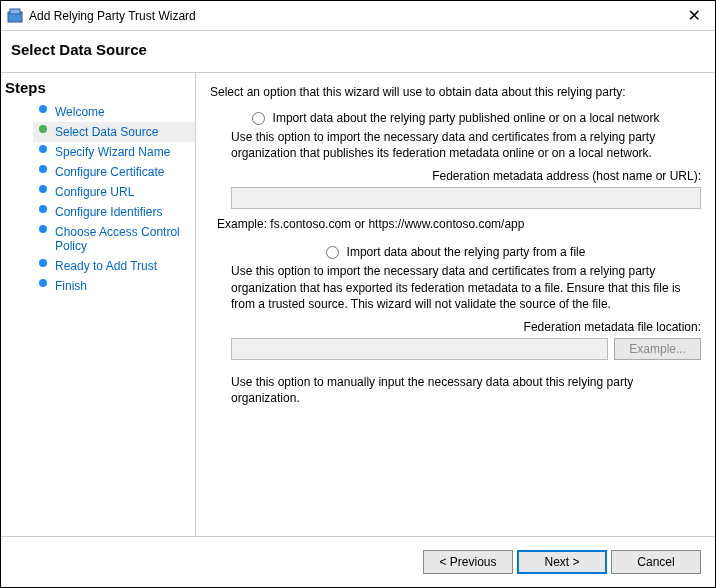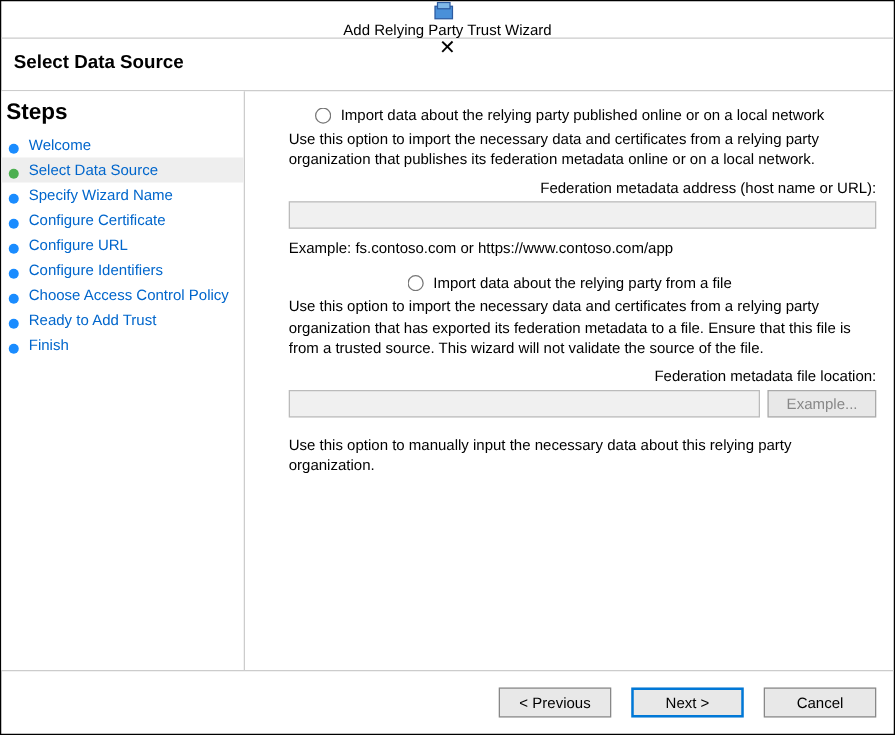--- a/index.html
+++ b/index.html
@@ -1,42 +1,42 @@
 <!DOCTYPE html>
 <html><head>
 <meta charset="utf-8">
 <style>
 * { box-sizing: border-box; margin: 0; padding: 0; }
 body { font-family: "Segoe UI", Tahoma, sans-serif; font-size: 12px; background: #fff; width: 716px; height: 588px; overflow: hidden; border: 1px solid #000; }
-.titlebar { display: flex; align-items: center; height: 30px; padding: 0 6px; border-bottom: 1px solid #ccc; flex-direction: column; }
+.titlebar { display: flex; align-items: center; height: 30px; padding: 0 6px; border-bottom: 1px solid #ccc; }
 .titlebar .icon { width: 16px; height: 16px; margin-right: 6px; }
 .titlebar .title { flex: 1; font-size: 12px; }
 .titlebar .close { font-size: 16px; font-family: Arial; line-height: 16px; padding: 0 8px; cursor: default; }
 .header { padding: 10px 10px 14px 10px; font-weight: bold; font-size: 15px; color: #000; }
 .content { display: flex; height: calc(100% - 30px - 42px - 50px); border-top: 1px solid #ccc; }
 .sidebar { width: 195px; border-right: 1px solid #ccc; padding-top: 4px; background: #fff; }
-.steps-title { font-weight: bold; font-size: 18px; padding: 2px 4px 6px 4px; }
-.step { display: flex; align-items: flex-end; padding: 3px 6px; cursor: default; color: #0066cc; }
+.steps-title { font-weight: bold; font-size: 15px; padding: 2px 4px 6px 4px; }
+.step { display: flex; align-items: flex-start; padding: 3px 6px; cursor: default; color: #0066cc; margin-left: 32px; }
 .step .bullet { width: 8px; height: 8px; border-radius: 50%; background: #1a8cff; margin-right: 8px; flex-shrink: 0; }
 .step.current .bullet { background: #4caf50; }
 .step.current { background: #eee; }
 .main { flex: 1; padding: 12px 14px 0 14px; color: #000; overflow: auto; }
 .intro { margin-bottom: 12px; }
 .option { margin-bottom: 14px; }
 .opt-head { display: flex; align-items: center; margin-bottom: 4px; justify-content: center; }
 .radio { width: 13px; height: 13px; margin-right: 8px; flex-shrink: 0; accent-color: #000; }
 .opt-desc { margin-left: 21px; margin-bottom: 8px; line-height: 1.35; }
 .field-block { margin-left: 21px; }
 .field-label { margin-bottom: 4px; text-align: right; }
 .text-input { width: 100%; height: 22px; background: #f0f0f0; border: 1px solid #bbb; padding: 2px 4px; font-family: inherit; font-size: 12px; }
-.example { margin-left: 21px; margin-top: 8px; }
+.example { margin-left: 7px; margin-top: 8px; }
 .file-row { display: flex; gap: 6px; align-items: center; }
 .file-row .text-input { flex: 1; }
 .browse-btn { height: 22px; padding: 0 14px; background: #e8e8e8; border: 1px solid #aaa; color: #888; cursor: default; font-family: inherit; font-size: 12px; }
-.footer { height: 50px; border-top: 1px solid #ccc; display: flex; justify-content: flex-end; align-items: center; padding-right: 14px; gap: 16px; }
+.footer { height: 50px; border-top: 1px solid #ccc; display: flex; justify-content: flex-end; align-items: center; padding-right: 14px; gap: 4px; }
 .nav-btn { height: 24px; width: 90px; background: #e8e8e8; border: 1px solid #888; font-family: inherit; font-size: 12px; cursor: default; }
 .nav-btn.primary { border: 2px solid #0078d7; }
 </style>
 </head>
 <body>
 
 <div class="titlebar">
   <span class="icon">
     <svg viewBox="0 0 16 16" width="16" height="16">
         <rect x="1" y="4" width="14" height="10" fill="#4a90d9" stroke="#2c5aa0"></rect>
@@ -84,20 +84,21 @@
         <span class="bullet"></span>
         <span>Ready to Add Trust</span>
       </div>
     <div class="step">
         <span class="bullet"></span>
         <span>Finish</span>
       </div>
   </div>
 
   <div class="main">
+    <div class="intro">Select an option that this wizard will use to obtain data about this relying party:</div>
 
     <div class="option">
       <div class="opt-head">
         <input type="radio" name="src" class="radio" style="">
         <span>Import data about the relying party published online or on a local network</span>
       </div>
       <div class="opt-desc">Use this option to import the necessary data and certificates from a relying party organization that publishes its federation metadata online or on a local network.</div>
       <div class="field-block">
         <div class="field-label">Federation metadata address (host name or URL):</div>
         <input type="text" class="text-input" disabled="" value="" style="">

